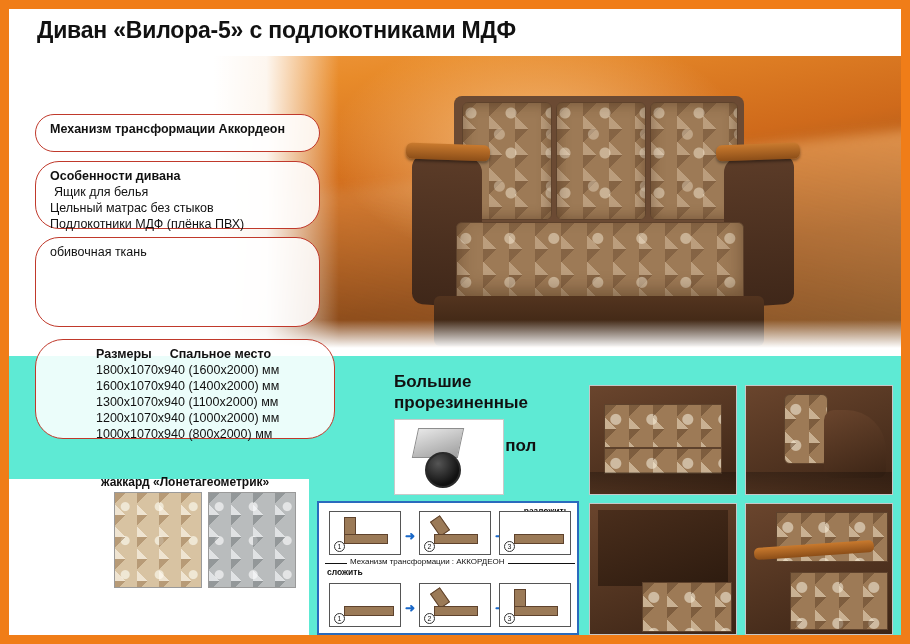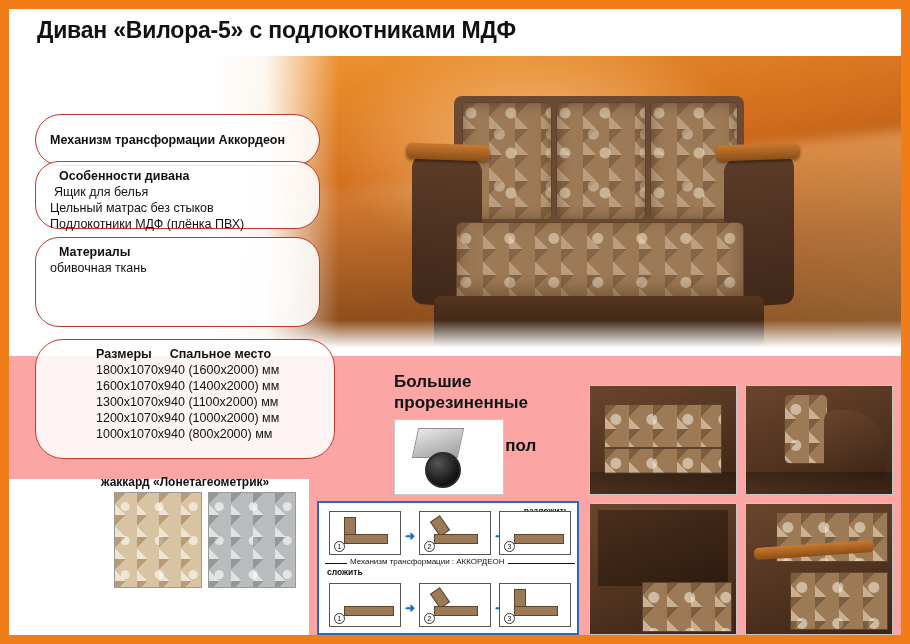--- a/index.html
+++ b/index.html
@@ -13,21 +13,21 @@
   .page {
     position: relative;
     width: 910px; height: 644px;
     background: #ffffff;
     border: 9px solid #f07d18;
     overflow: hidden;
   }
   .inner {
     position: absolute;
     left: 0; top: 0; right: 0; bottom: 0;
-    background: #fca5a5;
+    background: #5eead4;
   }
 
   
   .title-bar {
     position: absolute;
     left: 0; top: 0; width: 892px; height: 47px;
     background: #ffffff;
   }
   .title-text {
     position: absolute;
@@ -139,26 +139,26 @@
   .bubble {
     position: absolute;
     border: 1.6px solid #c0392b;
     border-radius: 40px / 50%;
     background: rgba(255,255,255,.88);
     padding: 6px 14px;
     color: #111;
     font-size: 12.5px;
     line-height: 1.28;
   }
-  .bubble b { font-weight: bold; margin-left: 9px; }
-  .b1 { left: 26px; top: 105px; width: 285px; height: 52px; border-radius: 30px; display:flex; align-items:center; }
+  .bubble b { font-weight: bold; }
+  .b1 { left: 26px; top: 105px; width: 285px; height: 38px; border-radius: 30px; display:flex; }
   .b1 .t { font-size: 12.5px; font-weight: bold; }
   .b2 { left: 26px; top: 152px; width: 285px; height: 68px; border-radius: 24px; }
   .b3 { left: 26px; top: 228px; width: 285px; height: 90px; border-radius: 24px; }
-  .b4 { left: 26px; top: 330px; width: 300px; height: 120px; border-radius: 28px; padding-left: 32px; }
+  .b4 { left: 26px; top: 330px; width: 300px; height: 100px; border-radius: 28px; padding-left: 32px; }
   .b4 .dims-head { display:flex; gap: 18px; font-weight: bold; padding-left: 28px; }
   .b4 .row { padding-left: 28px; }
 
   
   .fabric-label {
     position: absolute;
     left: 92px; top: 466px;
     font-size: 12px; font-weight: bold; color: #111;
     white-space: nowrap;
   }
@@ -325,21 +325,20 @@
     </div>
 
     <div class="bubble b2">
       <div><b>Особенности дивана</b></div>
       <div style="padding-left:4px;">Ящик для белья</div>
       <div>Цельный матрас без стыков</div>
       <div>Подлокотники МДФ (плёнка ПВХ)</div>
     </div>
 
     <div class="bubble b3">
-      <div><b>Материалы</b></div>
       <div>обивочная ткань</div>
     </div>
 
     <div class="bubble b4">
       <div class="dims-head">
         <span>Размеры</span>
         <span>Спальное место</span>
       </div>
       <div class="row">1800х1070х940 (1600х2000) мм</div>
       <div class="row">1600х1070х940 (1400х2000) мм</div>

